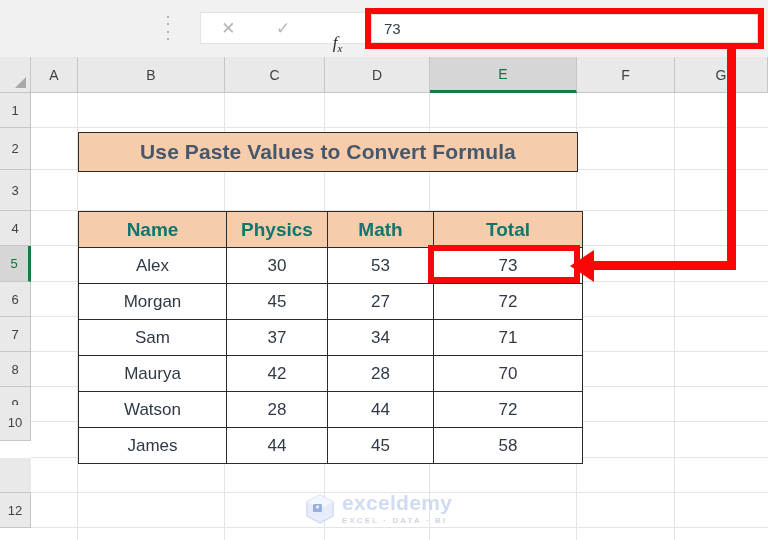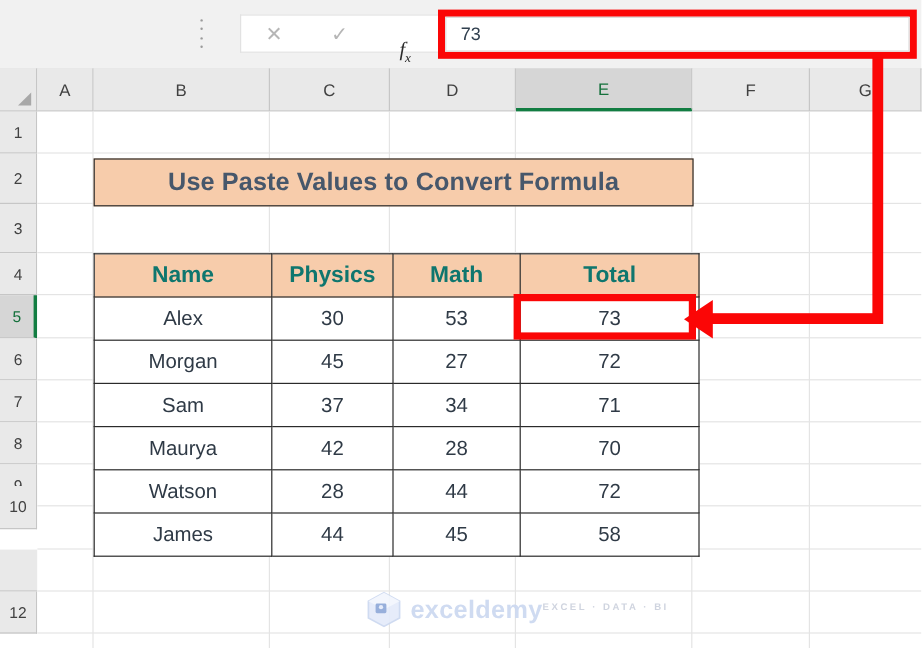--- a/index.html
+++ b/index.html
@@ -293,21 +293,21 @@
   
   #watermark {
     position: absolute;
     left: 305px; top: 492px;
     display: flex;
     align-items: center;
     gap: 7px;
     opacity: 0.92;
   }
   #wm-cube { width: 30px; height: 32px; display: block; }
-  #wm-text { display: flex; line-height: 1; }
+  #wm-text { display: flex; flex-direction: column; line-height: 1; }
   #wm-title {
     font-size: 21px;
     font-weight: bold;
     color: #ccd8f0;
     letter-spacing: 0.3px;
   }
   #wm-sub {
     font-size: 8px;
     font-weight: bold;
     color: #ccd1dd;

